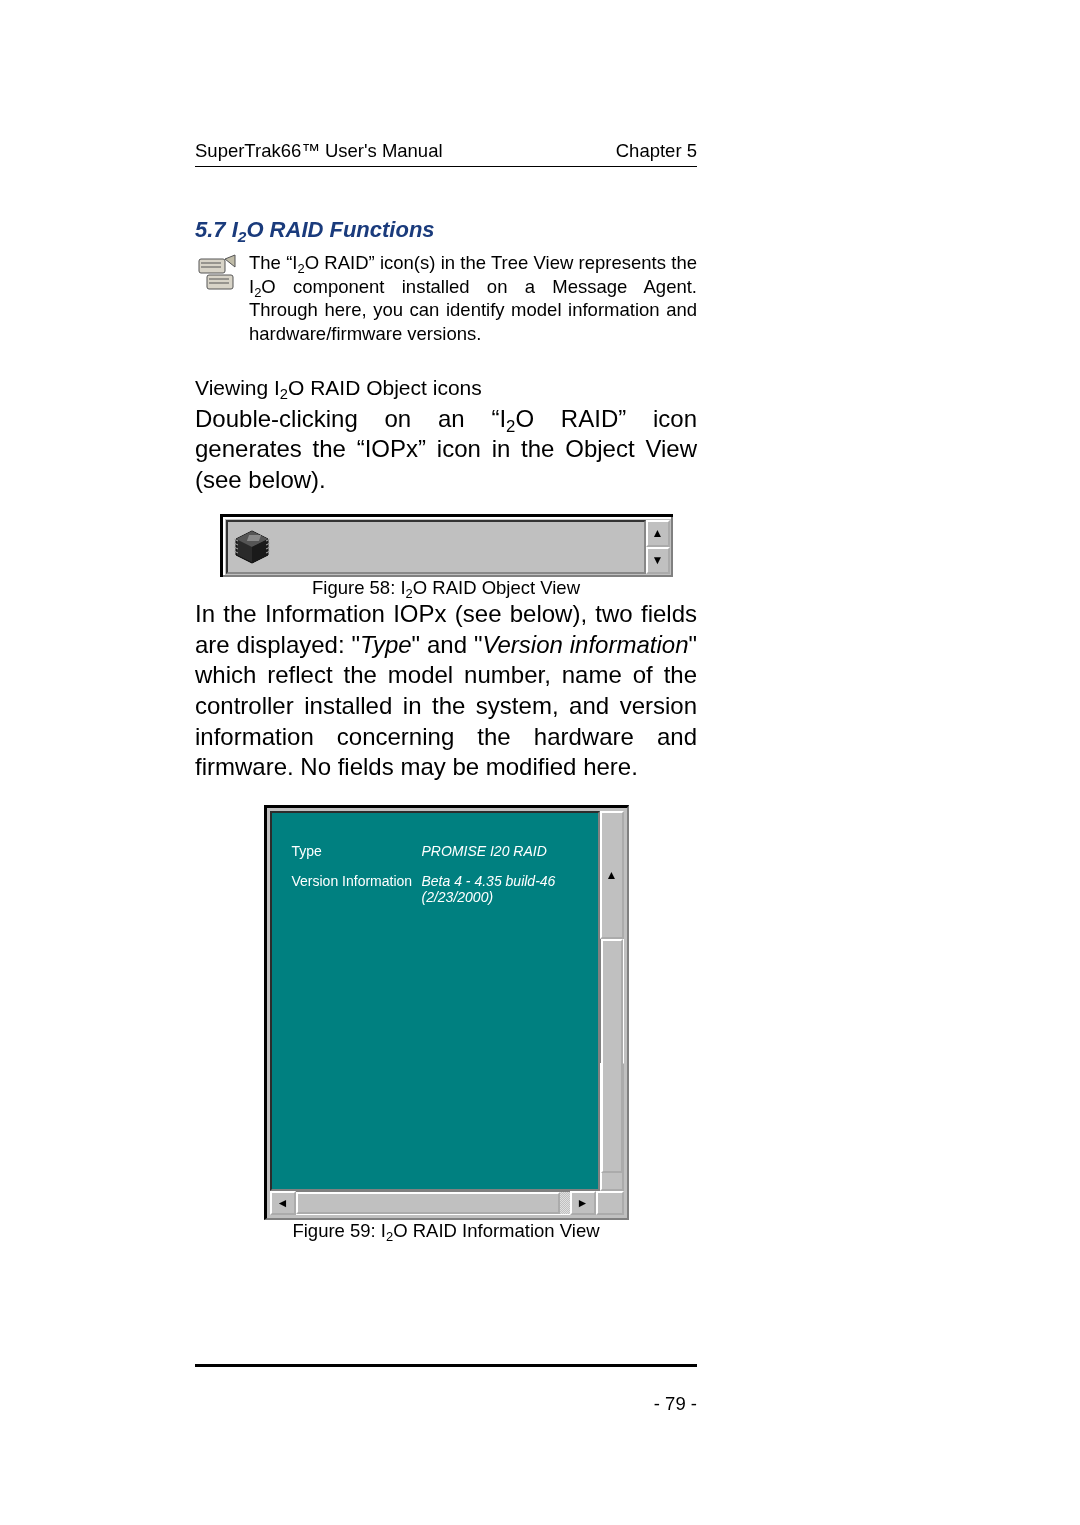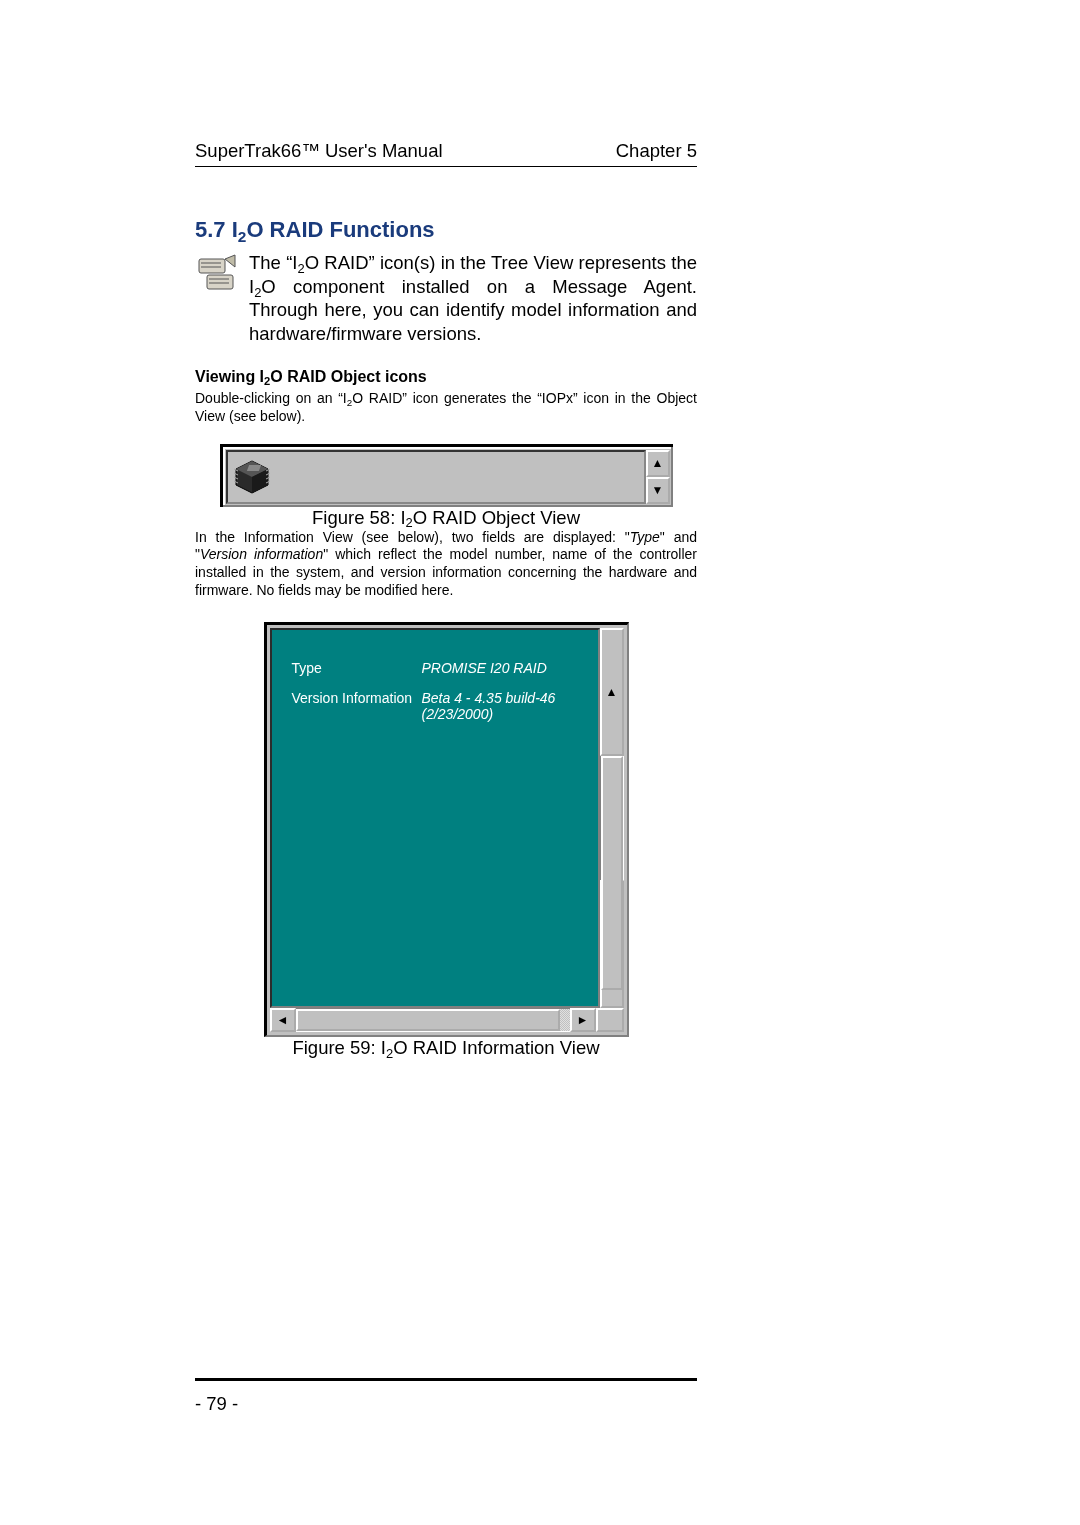--- a/index.html
+++ b/index.html
@@ -20,20 +20,21 @@
   .header-row {
     display: flex;
     justify-content: space-between;
     font-size: 18.5px;
     padding-bottom: 4px;
     border-bottom: 1.5px solid #000;
   }
   .section-title {
     color: #1a3b7c;
     font-weight: bold;
+    font-style: italic;
     font-size: 22px;
     margin-top: 50px;
     margin-bottom: 8px;
   }
   .intro-block {
     display: flex;
     align-items: flex-start;
     gap: 10px;
   }
   .intro-icon {
@@ -41,27 +42,27 @@
     height: 44px;
     flex-shrink: 0;
     margin-top: 2px;
   }
   .intro-text {
     font-size: 18.5px;
     line-height: 1.28;
     text-align: justify;
   }
   .sub-heading {
-    font-weight: bold;
-    font-size: 16px;
-    margin-top: 22px;
+    font-weight: normal;
+    font-size: 21px;
+    margin-top: 30px;
     margin-bottom: 4px;
   }
   .body-text {
-    font-size: 14px;
+    font-size: 24px;
     line-height: 1.28;
     text-align: justify;
   }
   .figure-caption {
     text-align: center;
     font-size: 18.5px;
   }
   sub { font-size: 0.7em; vertical-align: baseline; position: relative; top: 0.3em; }
 
   
@@ -196,22 +197,22 @@
     font-size: 12px;
     cursor: pointer;
   }
 
   .footer {
     position: absolute;
     bottom: 110px;
     left: 195px;
     right: 195px;
     border-top: 3px solid #000;
-    text-align: left;
-    padding-top: 12px;
+    text-align: right;
+    padding-top: 26px;
     font-size: 18.5px;
   }
 </style>
 </head>
 <body>
 
 <div class="page">
 
   <div class="header-row">
     <span>SuperTrak66™ User's Manual</span>
@@ -265,21 +266,21 @@
     <div class="fig58-scroll">
       <div class="sbtn">▲</div>
       <div class="sbtn">▼</div>
     </div>
   </div>
   <div class="figure-caption">
     Figure 58: I<sub>2</sub>O RAID Object View
   </div>
 
   <div class="body-text">
-    <span>In the Information View (see below), two fields are displayed: "</span><i>Type</i><span>" and "</span><i>Version information</i><span>" which reflect the model number, name of the controller installed in the system, and version information concerning the hardware and firmware. No fields may be modified here.</span>
+    <span>In the Information IOPx (see below), two fields are displayed: "</span><i>Type</i><span>" and "</span><i>Version information</i><span>" which reflect the model number, name of the controller installed in the system, and version information concerning the hardware and firmware. No fields may be modified here.</span>
   </div>
 
   <div class="fig59">
     <div class="fig59-main">
       <div class="fig59-content">
         <div class="info-row">
           <div class="info-label">Type</div>
           <div class="info-value">PROMISE I20 RAID</div>
         </div>
         <div class="info-row">

